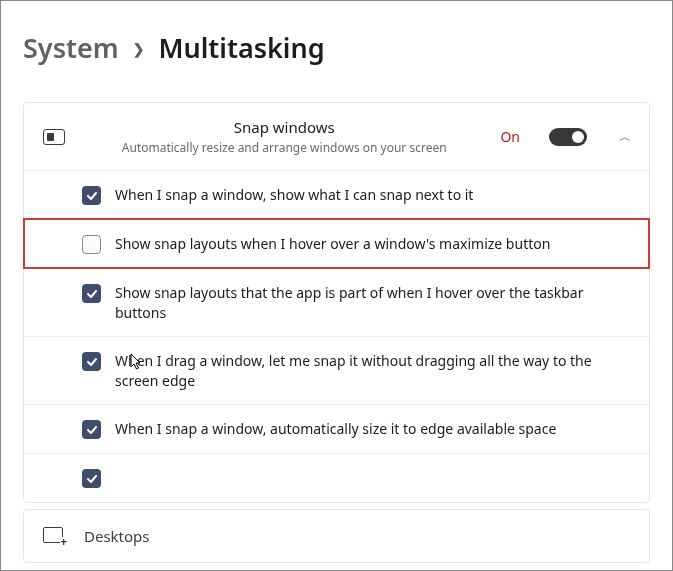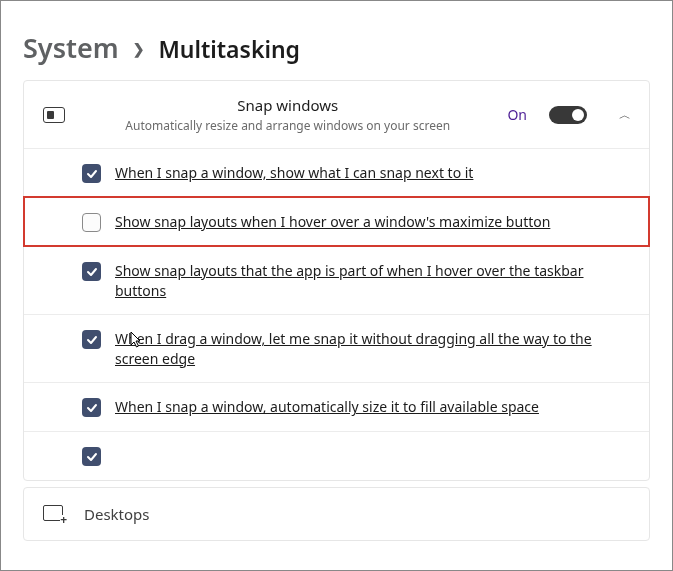--- a/index.html
+++ b/index.html
@@ -11,35 +11,35 @@
     border: 1px solid #888;
     overflow: hidden;
   }
   .page {
     padding: 28px 22px 0 22px;
   }
   .breadcrumb {
     display: flex;
     align-items: baseline;
     gap: 14px;
-    margin-bottom: 14px;
+    margin-bottom: 36px;
   }
   .crumb-link {
     font-size: 27px;
     font-weight: 600;
     color: #5f6163;
   }
   .crumb-sep {
     font-size: 14px;
     color: #5f6163;
     font-weight: 600;
     transform: translateY(-4px);
   }
   .crumb-current {
-    font-size: 23px;
+    font-size: 27px;
     font-weight: 600;
     color: #1c1c1c;
   }
 
   .card {
     border: 1px solid #e6e6e6;
     border-radius: 4px;
     background: #fff;
     margin-bottom: 6px;
   }
@@ -61,22 +61,22 @@
     font-size: 15px;
     color: #1c1c1c;
   }
   .group-sub {
     font-size: 12px;
     color: #6b6b6b;
     margin-top: 2px;
   }
   .toggle-label {
     font-size: 14px;
-    color: #4c1d95;
-    margin-right: 6px;
+    color: #b91c1c;
+    margin-right: 13px;
   }
   .toggle {
     width: 38px;
     height: 18px;
     border-radius: 9px;
     background: #383838;
     position: relative;
     margin-right: 16px;
   }
   .toggle::after {
@@ -124,21 +124,20 @@
   .checkbox.checked svg { display:block; }
   .checkbox.unchecked {
     background: #fcfcfc;
     border: 1px solid #8a8a8a;
   }
   .checkbox svg { width: 12px; height: 12px; }
   .option-label {
     font-size: 14px;
     color: #1c1c1c;
     line-height: 1.4;
-    text-decoration: underline;
   }
 
   .section-row {
     display: flex;
     align-items: center;
     padding: 16px 18px 16px 16px;
     gap: 16px;
   }
   .section-row .icon-wrap {
     width: 28px;
@@ -248,21 +247,21 @@
             </svg>
           </div>
           <div class="option-label">When I drag a window, let me snap it without dragging all the way to the screen edge</div>
         </div>
         <div class="option-row">
           <div class="checkbox checked">
             <svg viewBox="0 0 12 12">
               <path d="M2 6 L5 9 L10 3" stroke="#fff" stroke-width="2" fill="none" stroke-linecap="round" stroke-linejoin="round"></path>
             </svg>
           </div>
-          <div class="option-label">When I snap a window, automatically size it to fill available space</div>
+          <div class="option-label">When I snap a window, automatically size it to edge available space</div>
         </div>
         <div class="option-row">
           <div class="checkbox checked">
             <svg viewBox="0 0 12 12">
               <path d="M2 6 L5 9 L10 3" stroke="#fff" stroke-width="2" fill="none" stroke-linecap="round" stroke-linejoin="round"></path>
             </svg>
           </div>
         </div>
       </div>
 

